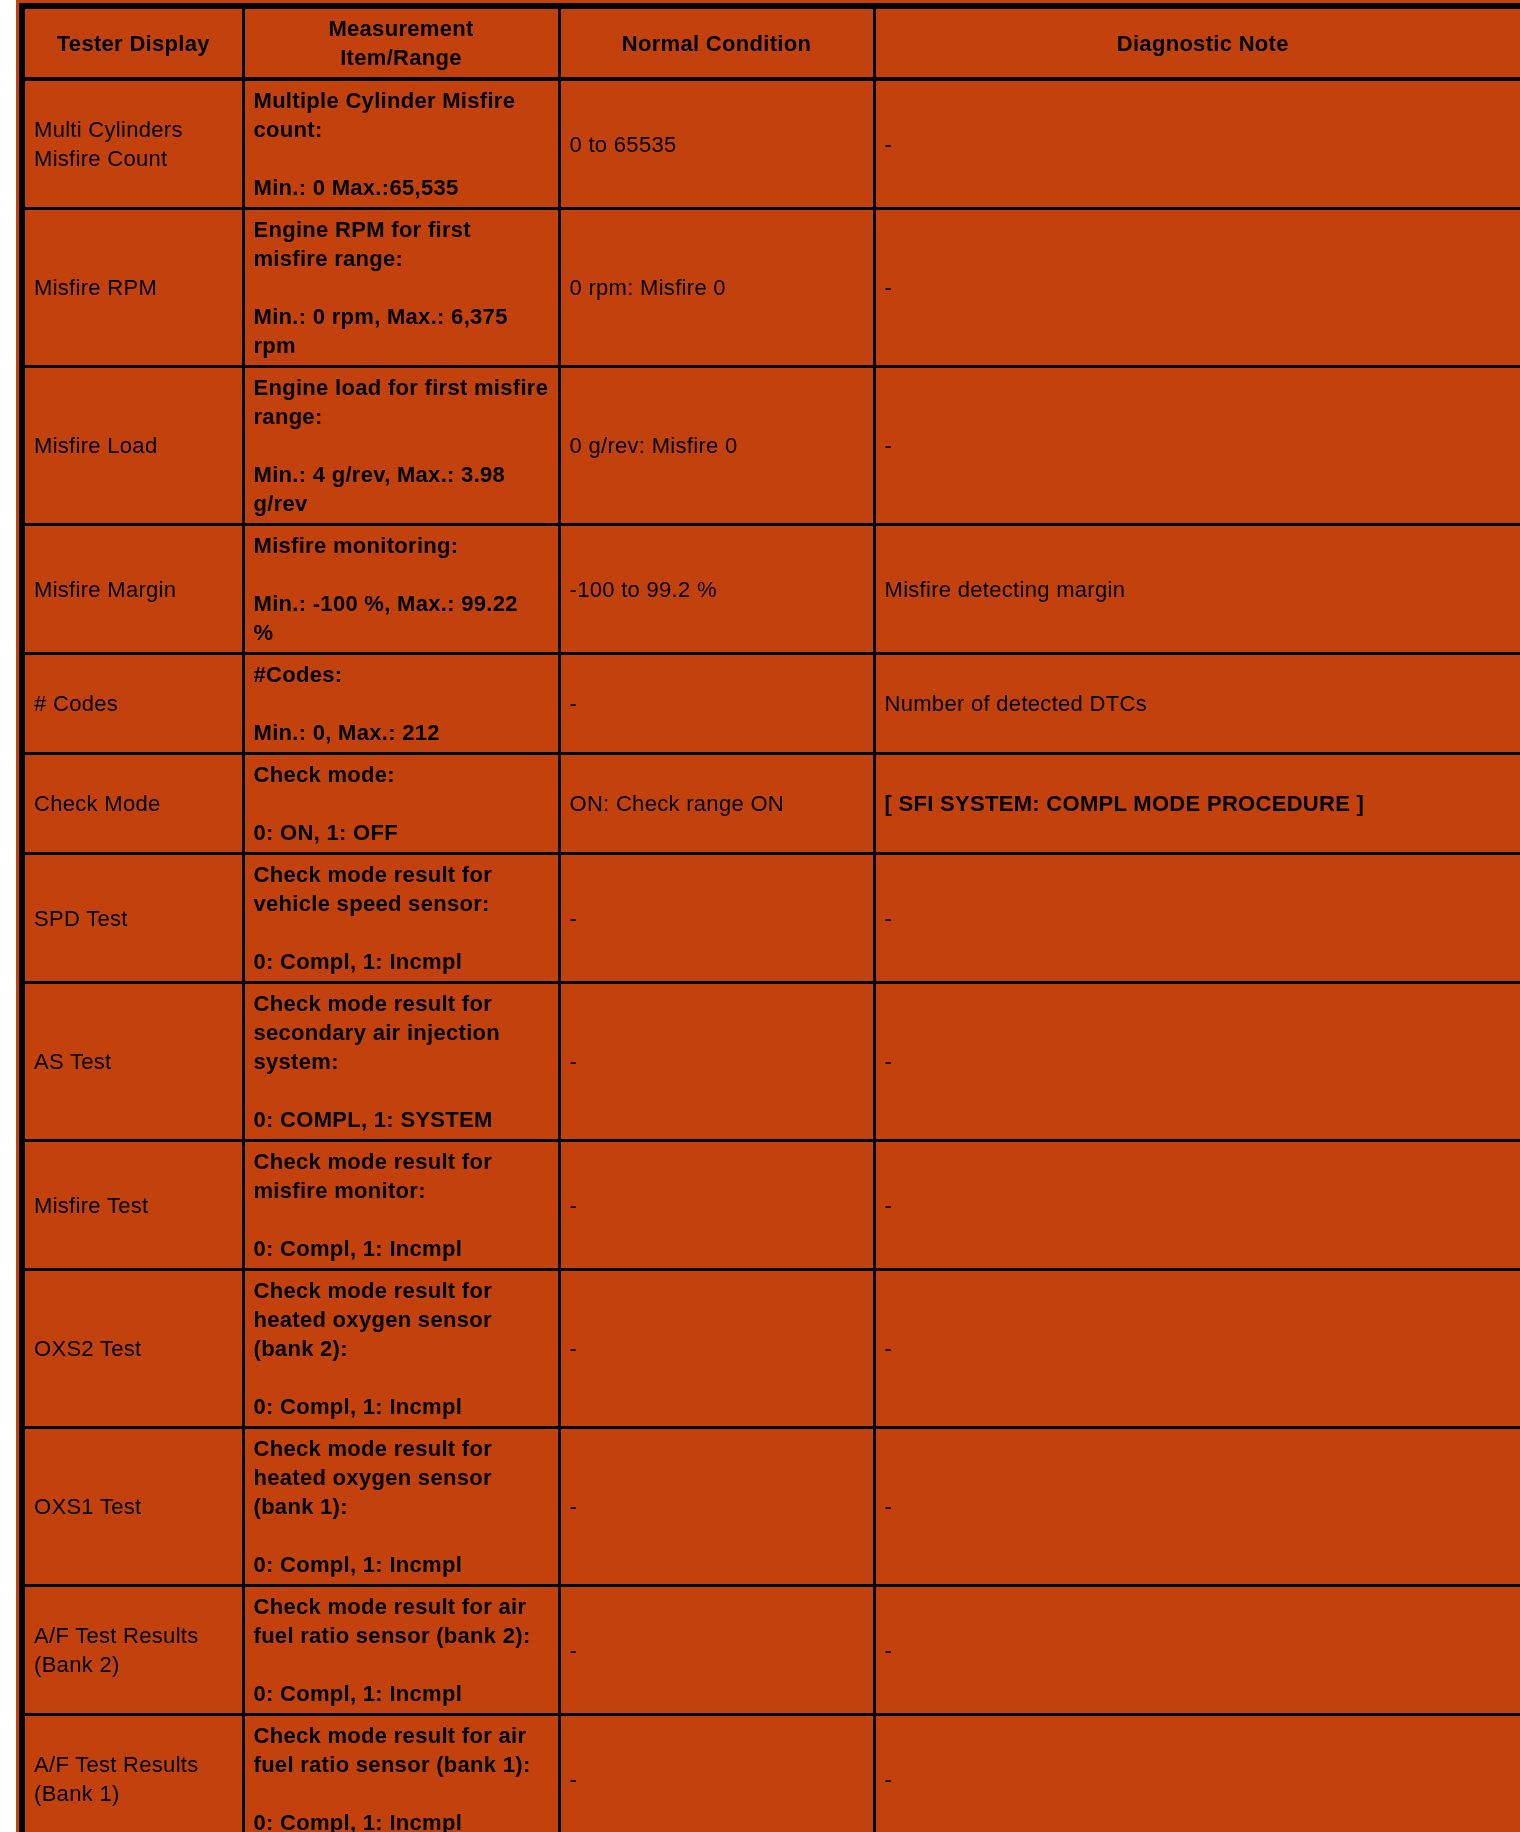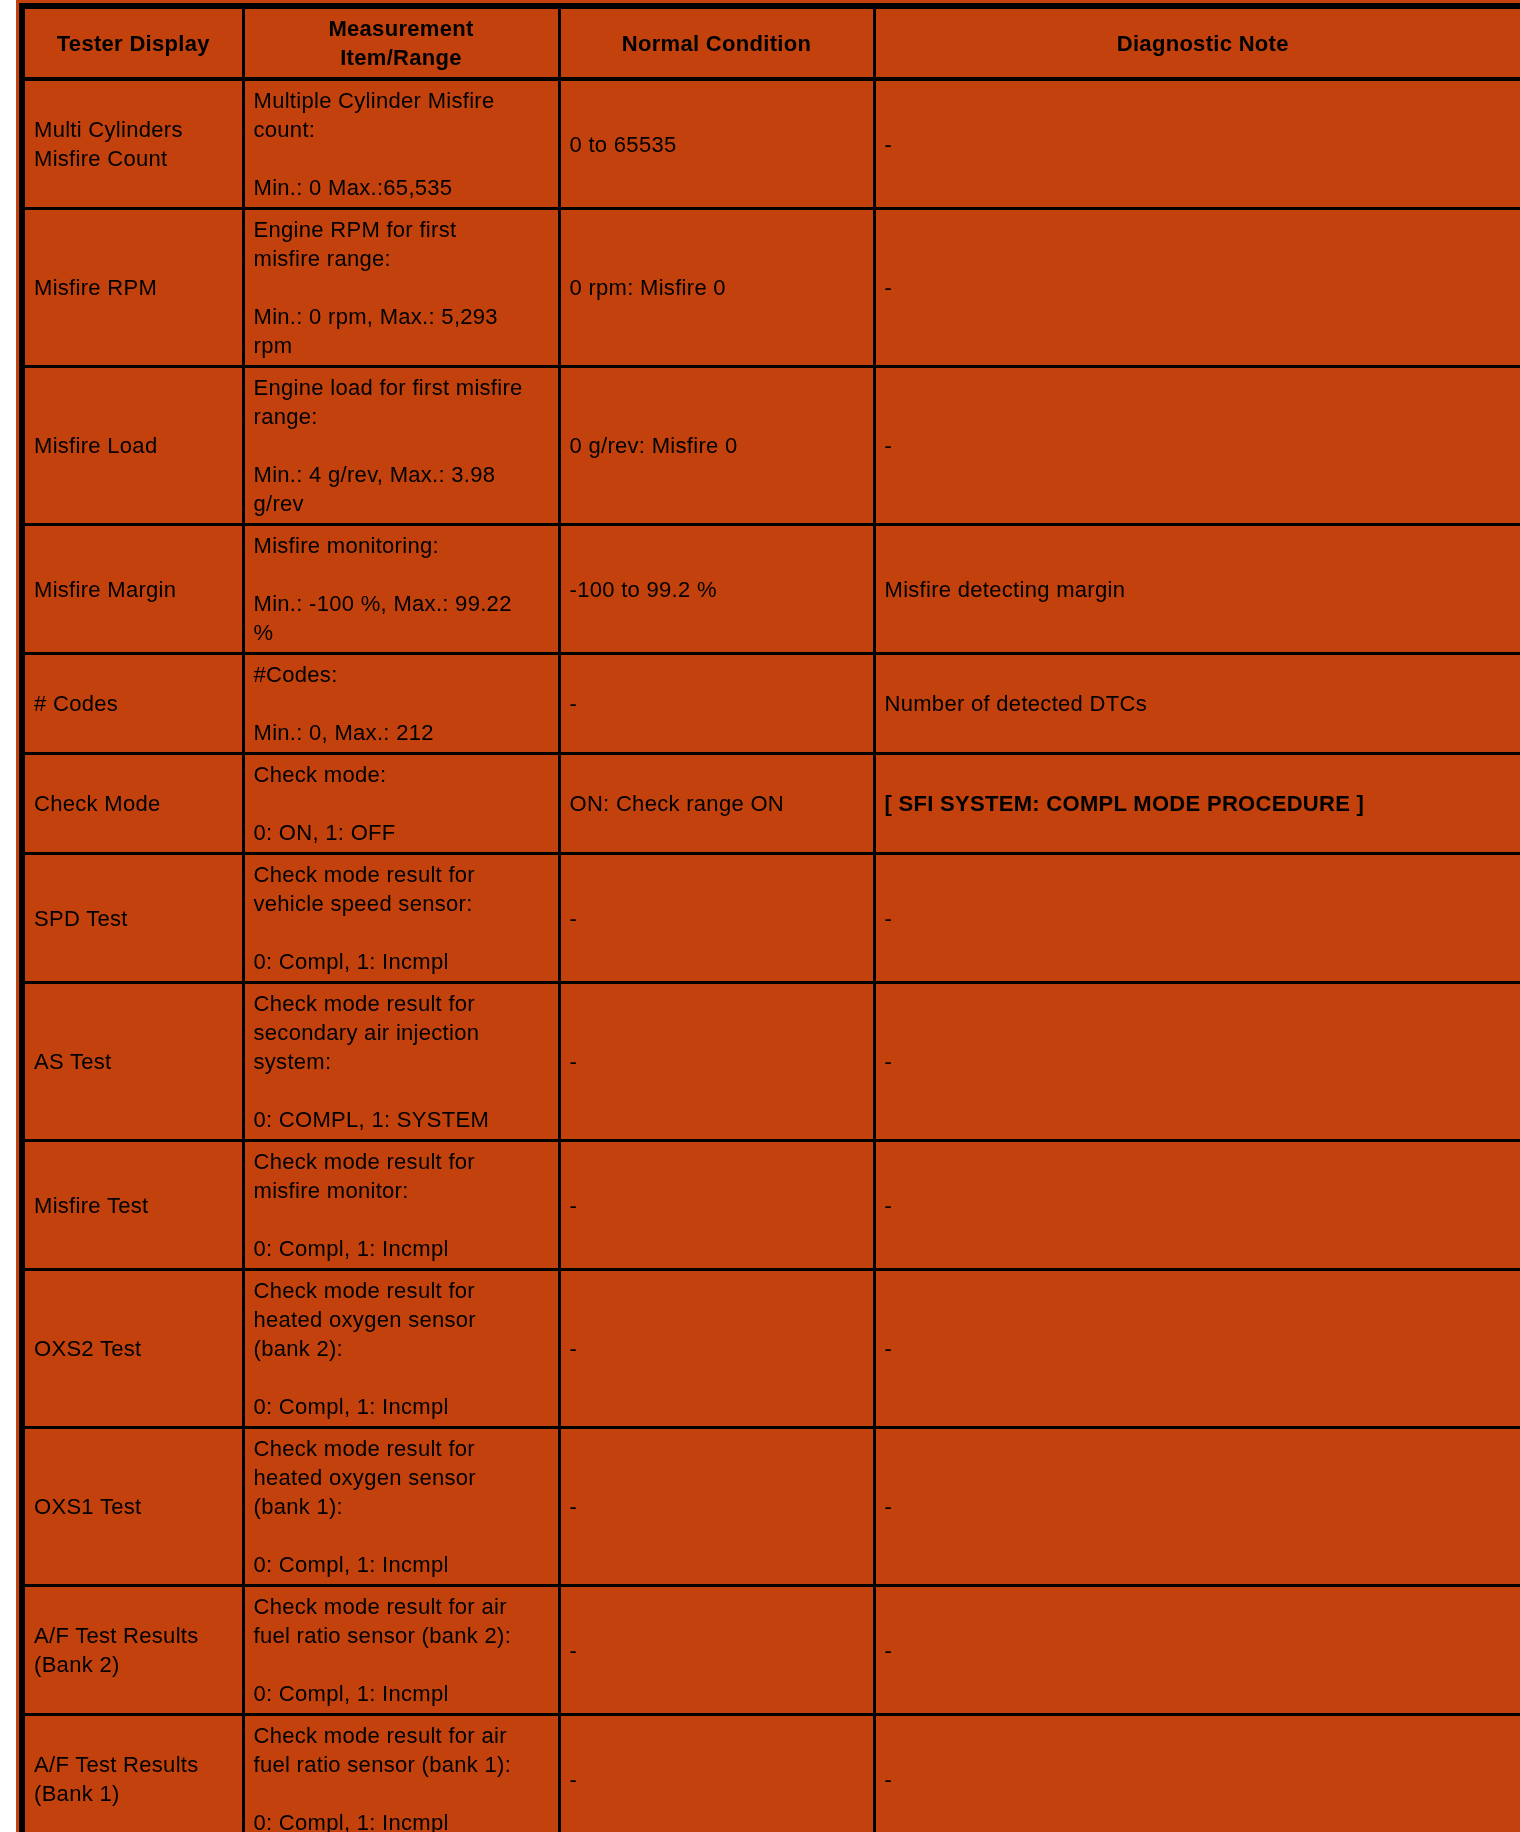--- a/index.html
+++ b/index.html
@@ -47,20 +47,21 @@
     height: 60px;
   }
   td.c-tester, td.c-normal, td.c-note {
     white-space: pre-line;
   }
   td.c-item {
     vertical-align: top;
   }
   td.c-item .desc, td.c-item .range {
     white-space: pre-line;
+    font-weight: bold;
   }
   td.c-item .range {
     margin-top: 29px;
   }
   td.c-note.bold {
     font-weight: bold;
   }
 </style>
 </head>
 <body>
@@ -92,21 +93,21 @@
             <div class="range">Min.: 0 Max.:65,535</div>
           </td>
           <td class="c-normal">0 to 65535</td>
           <td class="c-note">-</td>
         </tr>
         <tr>
           <td class="c-tester">Misfire RPM</td>
           <td class="c-item">
             <div class="desc">Engine RPM for first
 misfire range:</div>
-            <div class="range">Min.: 0 rpm, Max.: 5,293
+            <div class="range">Min.: 0 rpm, Max.: 6,375
 rpm</div>
           </td>
           <td class="c-normal">0 rpm: Misfire 0</td>
           <td class="c-note">-</td>
         </tr>
         <tr>
           <td class="c-tester">Misfire Load</td>
           <td class="c-item">
             <div class="desc">Engine load for first misfire
 range:</div>

